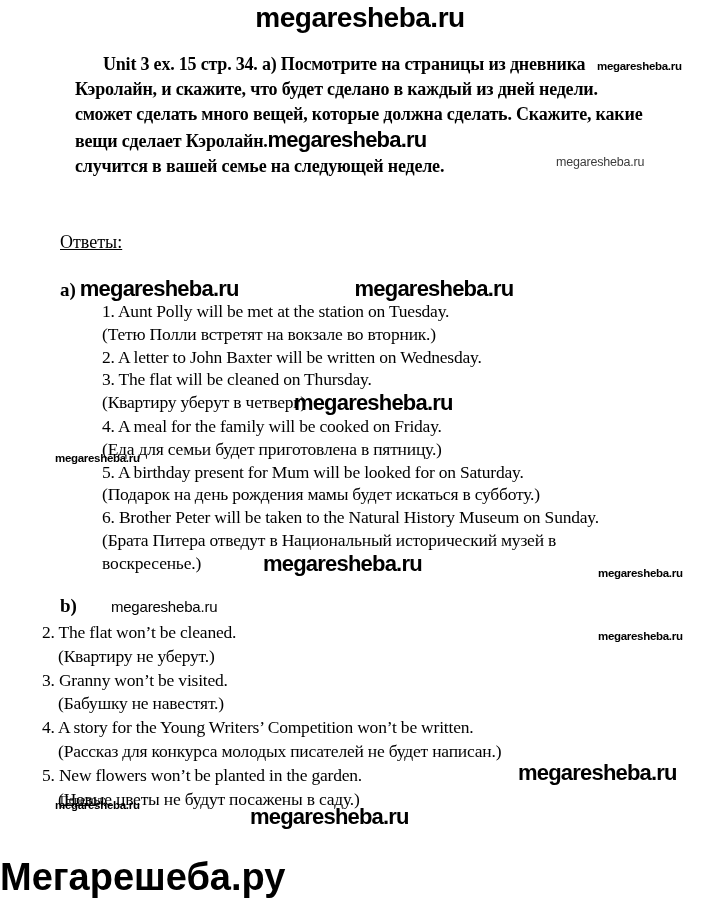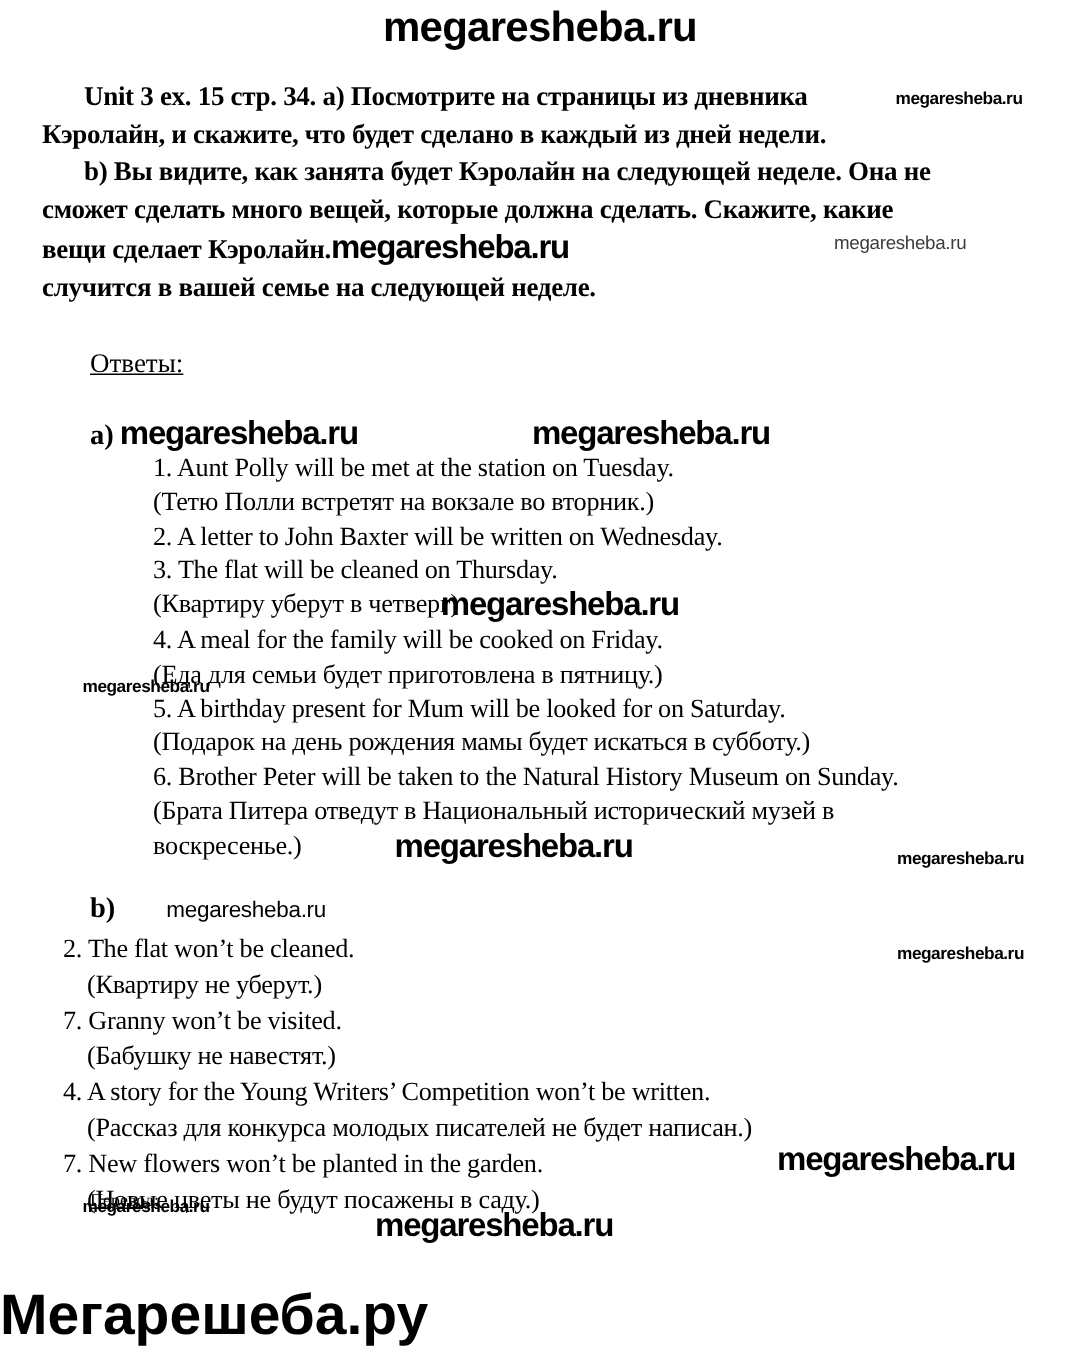--- a/index.html
+++ b/index.html
@@ -20,21 +20,21 @@
   .site-footer {
     position: absolute; top: 856px; left: 0; width: 100%;
     text-align: left; font-weight: bold; font-size: 38px;
     font-family: "Liberation Sans", "DejaVu Sans", sans-serif;
   }
 
   
   .task-block { position: absolute; top: 52px; left: 28px; width: 676px; }
   .pline {
     font-weight: bold; font-size: 18px; line-height: 25px;
-    letter-spacing: -0.2px; white-space: nowrap;
+    letter-spacing: -0.2px; white-space: nowrap; margin-left: 47px;
   }
   .pline.indent { text-indent: 28px; }
 
   
   .wm-big {
     font-family: "Liberation Sans", "DejaVu Sans", sans-serif;
     font-weight: bold; font-size: 22px; letter-spacing: -0.8px;
     white-space: nowrap;
   }
   .wm-small {
@@ -83,21 +83,20 @@
   }
 </style>
 </head>
 <body>
 
 <div class="site-header">megaresheba.ru</div>
 
 <div class="task-block">
   <div class="pline indent">Unit 3 ex. 15 стр. 34. a) Посмотрите на страницы из дневника</div>
   <div class="pline">Кэролайн, и скажите, что будет сделано в каждый из дней недели.</div>
-  <div class="pline indent">b) Вы видите, как занята будет Кэролайн на следующей неделе. Она не</div>
   <div class="pline">сможет сделать много вещей, которые должна сделать. Скажите, какие</div>
   <div class="pline">
     <span>вещи сделает Кэролайн.</span><span class="wm-big">megaresheba.ru</span>
   </div>
   <div class="pline">случится в вашей семье на следующей неделе.</div>
 </div>
 
 <div class="abs wm-small" style="top:60px; left:597px;">megaresheba.ru</div>
 <div class="abs wm-gray" style="top:155px; left:556px;">megaresheba.ru</div>
 <div class="abs wm-small" style="top:452px; left:55px;">megaresheba.ru</div>
@@ -135,23 +134,23 @@
 </div>
 
 <div class="b-row">
   <span class="sec-label">b)</span>
   <span class="wm-med">megaresheba.ru</span>
 </div>
 
 <div class="list-b">
   <div class="line">2. The flat won’t be cleaned.</div>
   <div class="line ru">(Квартиру не уберут.)</div>
-  <div class="line">7. Granny won’t be visited.</div>
+  <div class="line">3. Granny won’t be visited.</div>
   <div class="line ru">(Бабушку не навестят.)</div>
   <div class="line">4. A story for the Young Writers’ Competition won’t be written.</div>
   <div class="line ru">(Рассказ для конкурса молодых писателей не будет написан.)</div>
-  <div class="line">7. New flowers won’t be planted in the garden.</div>
+  <div class="line">5. New flowers won’t be planted in the garden.</div>
   <div class="line ru">(Новые цветы не будут посажены в саду.)</div>
 </div>
 
 <div class="translation-label">Перевод:</div>
 
 <div class="site-footer">Мегарешеба.ру</div>
 
 </body></html>

